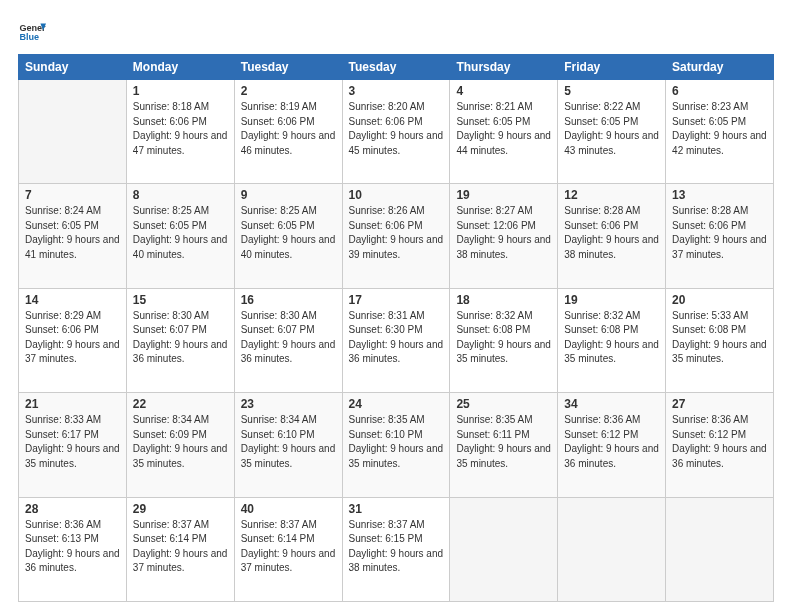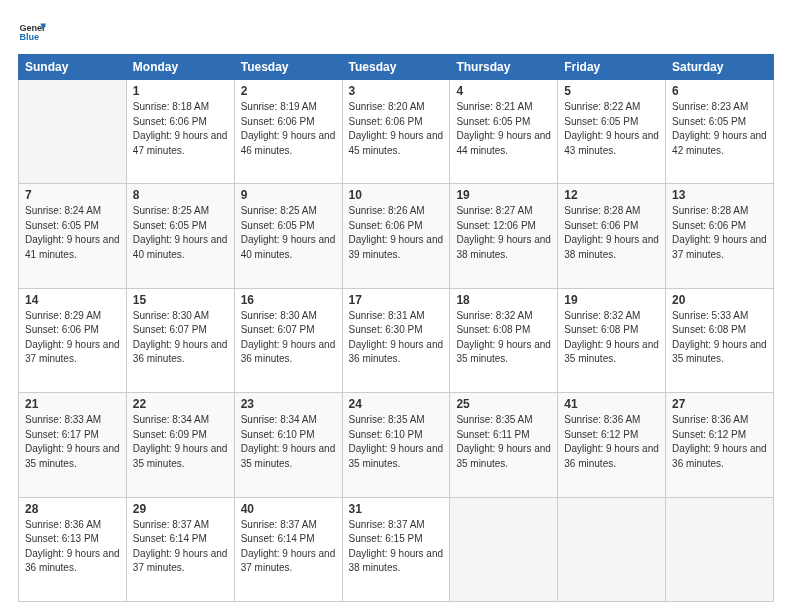--- a/index.html
+++ b/index.html
@@ -299,21 +299,21 @@
 and 35 minutes.</div>
           </td>
           <td>
             <span class="day-num">25</span>
             <div class="day-info">Sunrise: 8:35 AM
 Sunset: 6:11 PM
 Daylight: 9 hours
 and 35 minutes.</div>
           </td>
           <td>
-            <span class="day-num">41</span>
+            <span class="day-num">34</span>
             <div class="day-info">Sunrise: 8:36 AM
 Sunset: 6:12 PM
 Daylight: 9 hours
 and 36 minutes.</div>
           </td>
           <td>
             <span class="day-num">27</span>
             <div class="day-info">Sunrise: 8:36 AM
 Sunset: 6:12 PM
 Daylight: 9 hours

